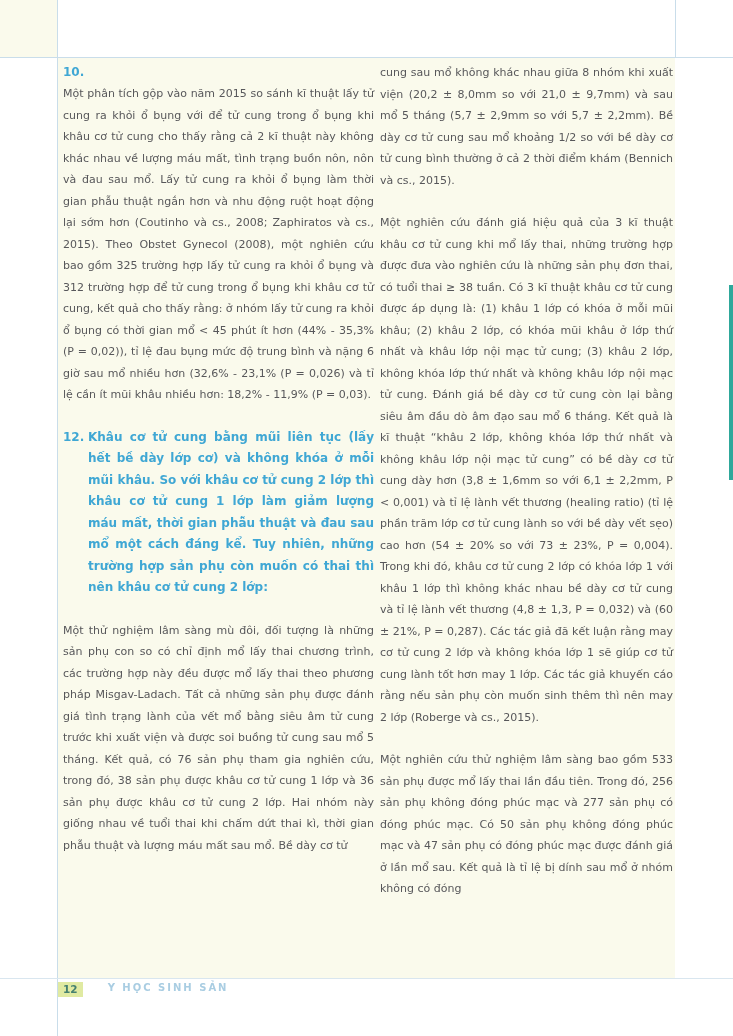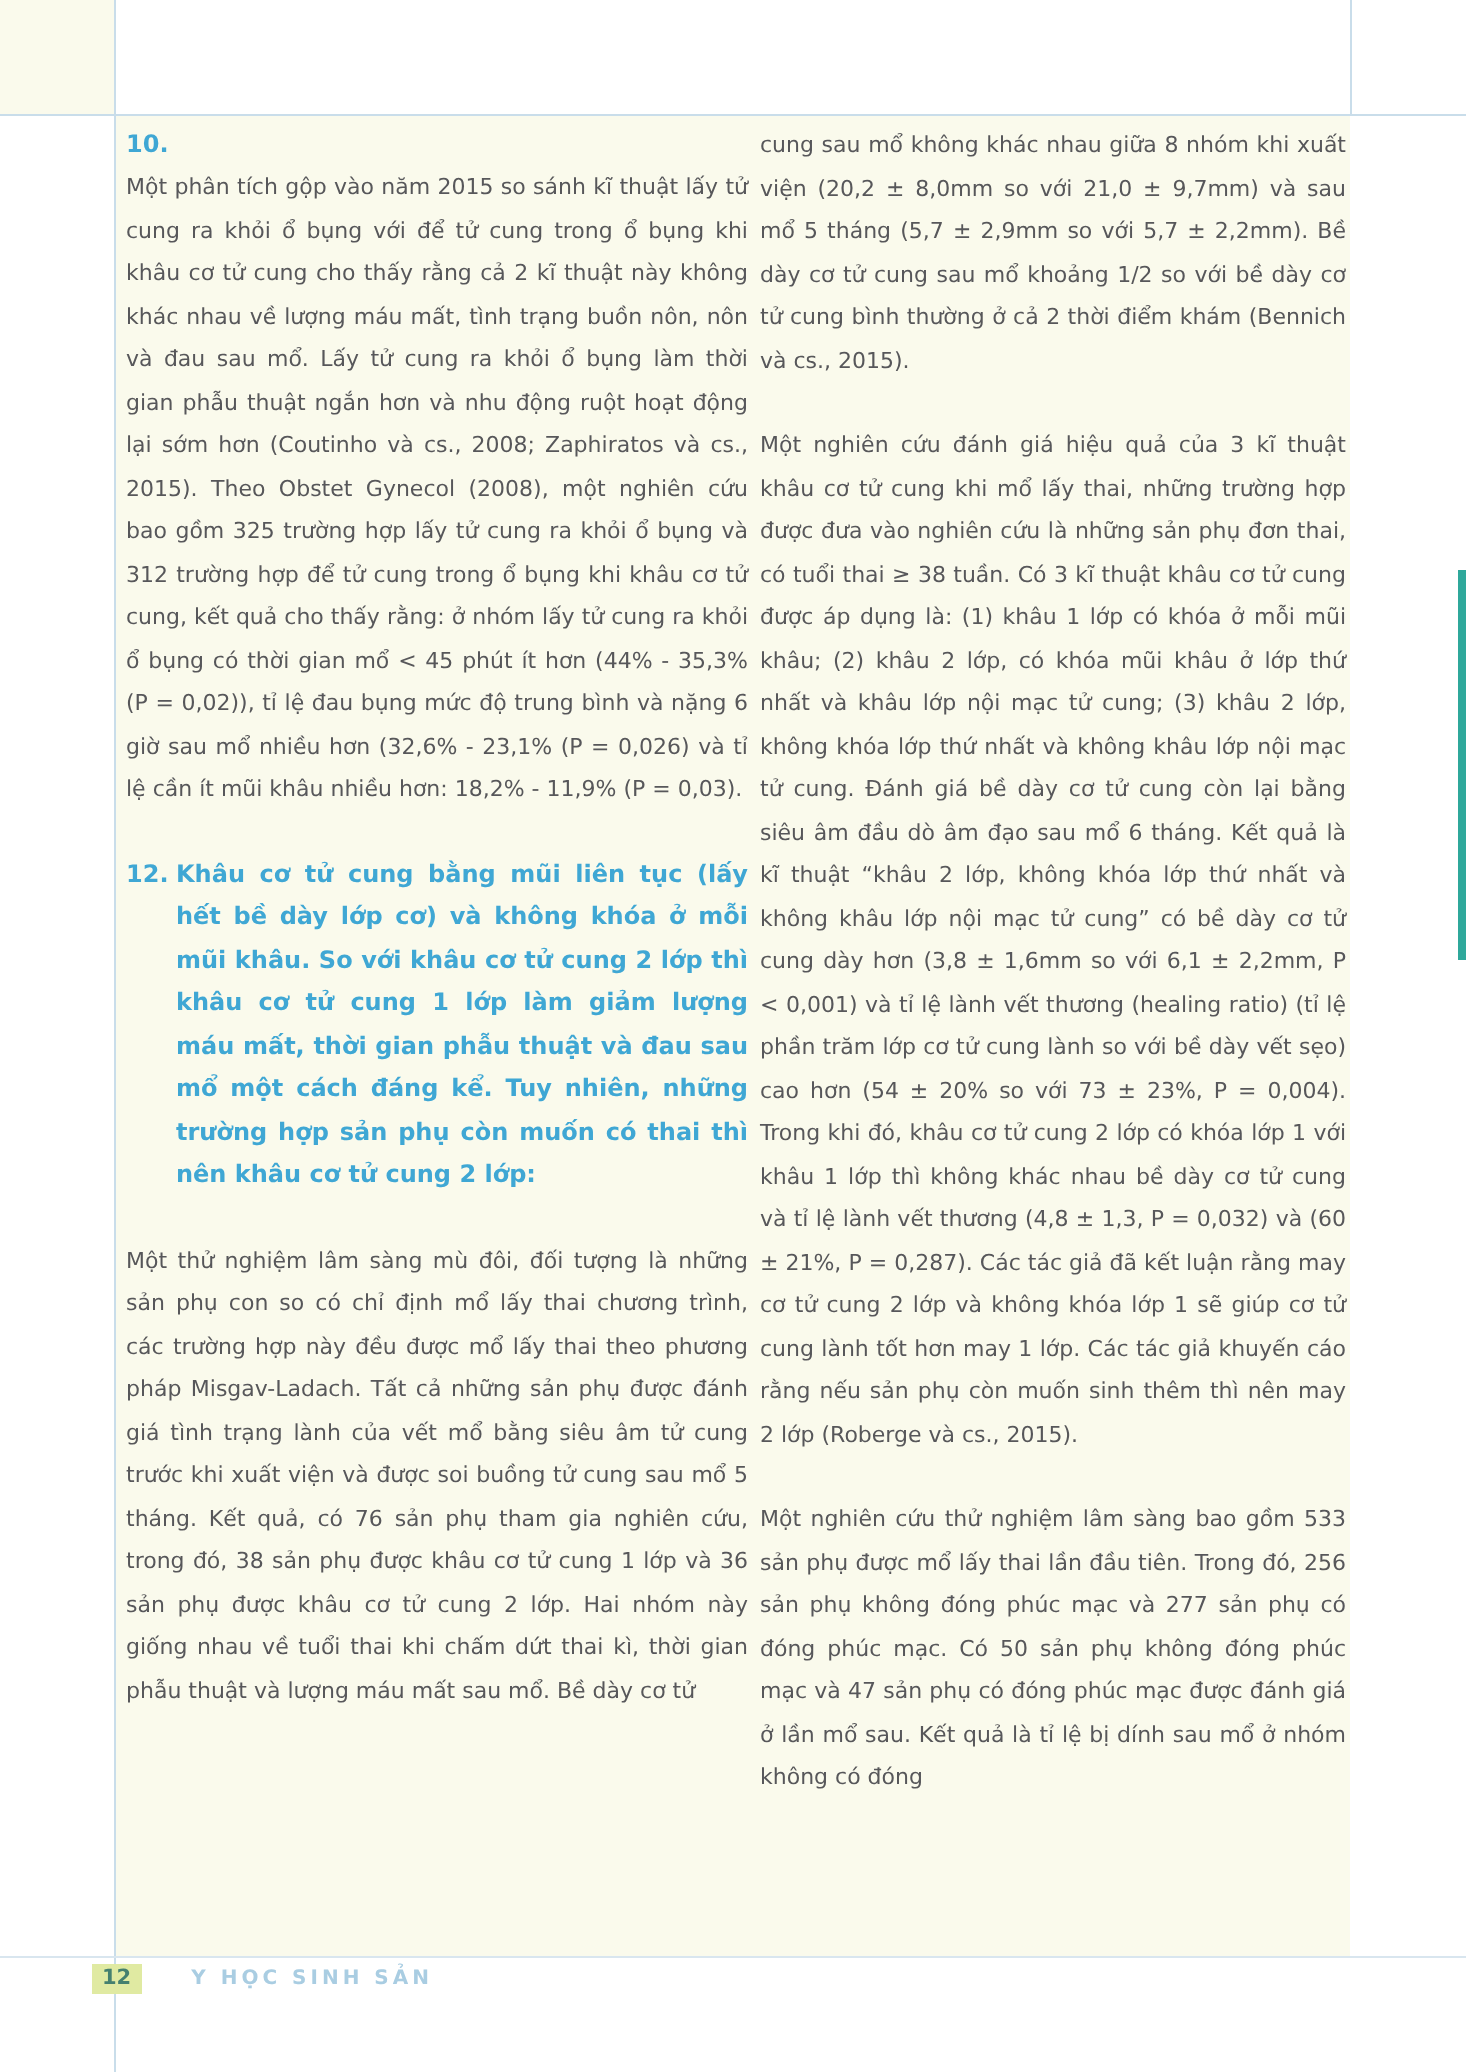--- a/index.html
+++ b/index.html
@@ -25,21 +25,21 @@
   .col-left  { left:63px;  width:311px; }
   .col-right { left:380px; width:293px; }
   .body-para { margin:0 0 21px 0; }
   .heading {
     position:relative; padding-left:25px; margin:0 0 21px 0;
     color:#3fa7d4; font-weight:bold; font-size:12px; line-height:21.5px;
     text-align:justify;
   }
   .heading .num { position:absolute; left:0; top:0; }
   
-  .footer { position:absolute; left:46px; top:982px; display:flex; align-items:center; }
+  .footer { position:absolute; left:58px; top:982px; display:flex; align-items:flex-start; }
   .page-badge {
     background:#e0eaa2; color:#45806f; font-weight:bold;
     font-size:10.5px; line-height:15px; padding:0 5px;
   }
   .journal-name {
     color:#a9cde2; font-weight:bold; font-size:10px;
     letter-spacing:2px; margin-left:25px;
   }
   
   .edge-tab { position:absolute; left:729px; top:285px; width:4px; height:195px; background:#2fa89b; }

